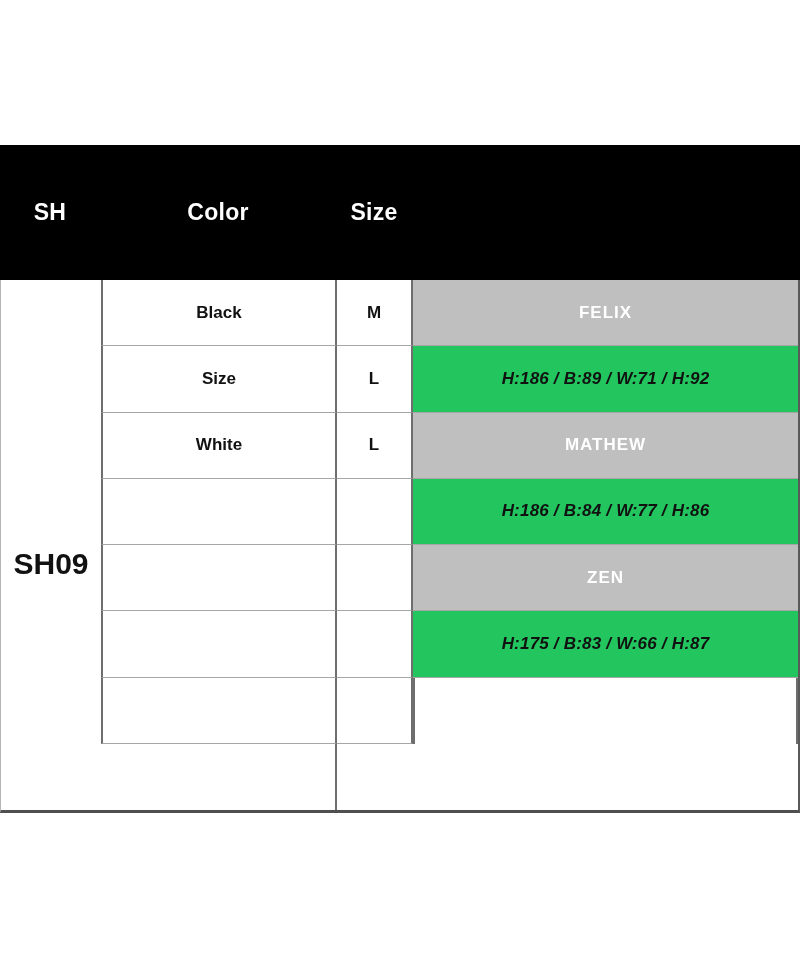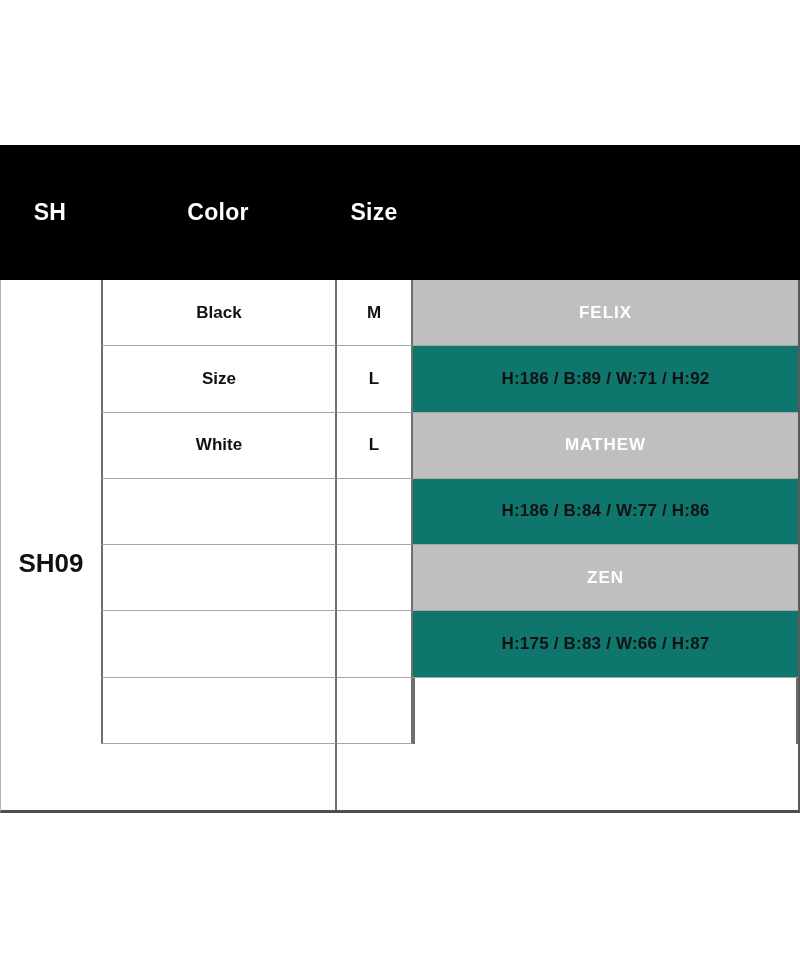--- a/index.html
+++ b/index.html
@@ -41,21 +41,21 @@
     border-right: 2px solid #5a5a5a;
     border-bottom: 3px solid #4f4f4f;
     background: #ffffff;
   }
   .sh-cell {
     grid-column: 1;
     grid-row: 1 / span 8;
     display: flex;
     align-items: center;
     justify-content: center;
-    font-size: 26px;
+    font-size: 30px;
     font-weight: bold;
     color: var(--body-text, #111111);
     margin-top: 37px;
   }
   .cell {
     display: flex;
     align-items: center;
     justify-content: center;
     font-weight: bold;
     font-size: 17px;
@@ -64,21 +64,21 @@
     overflow: hidden;
     white-space: nowrap;
   }
   .c-color { border-left: 2px solid #6e6e6e; border-right: 2px solid #6e6e6e; }
   .c-size  { border-right: 2px solid #6e6e6e; }
   .c-model.name {
     background: var(--model-name-bg, #bfbfbf);
     color: var(--model-name-text, #ffffff);
     letter-spacing: 1px;
   }
-  .c-model.meas { background: #0f766e; letter-spacing: 0.2px; }
+  .c-model.meas { background: #22c55e; letter-spacing: 0.2px; font-style: italic; }
   .row-last { border-bottom: none; }
 </style>
 </head>
 <body>
 
 <div class="page">
 
   <div class="header-bar">
     <div class="hcell">SH</div>
     <div class="hcell">Color</div>

